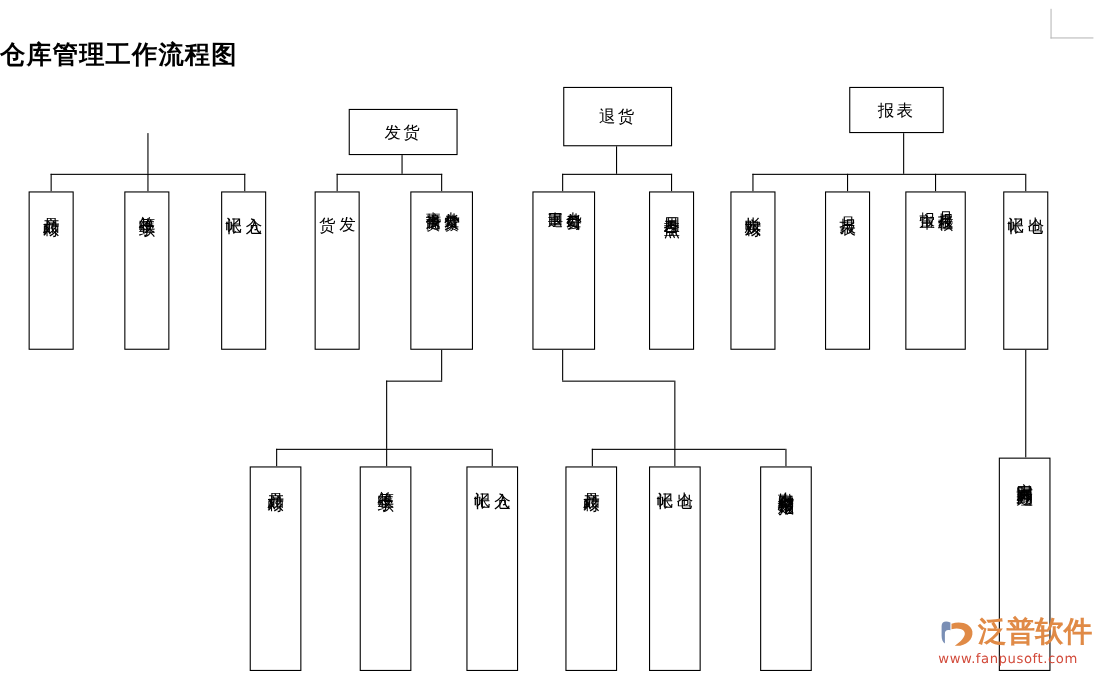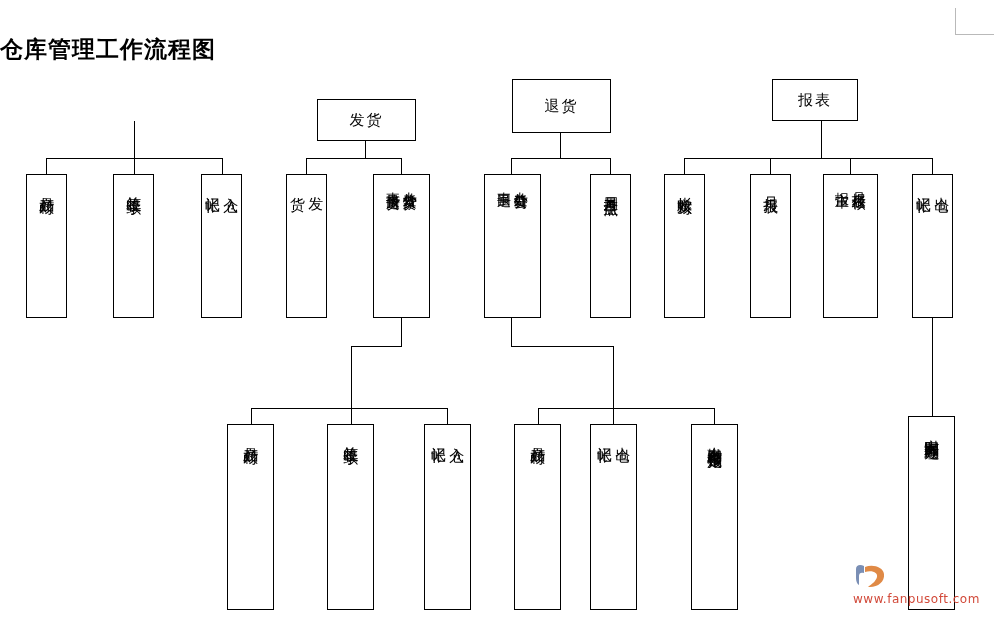--- a/index.html
+++ b/index.html
@@ -240,16 +240,17 @@
 
   <div class="node vert" style="left:908px;top:416px;width:47px;height:194px;">
     <span class="vtext">定时寄回内勤处理</span>
   </div>
 
   <div class="logo">
     <svg class="mark" viewBox="0 0 34 30">
       <path d="M3 6 C3 2, 7 1, 11 3 L11 10 C8 9, 6 10, 6 13 L6 22 C4 21, 3 18, 3 15 Z" fill="#7a8fb5"></path>
       <path d="M12 4 C20 1, 30 4, 31 11 C32 19, 24 25, 15 24 C19 21, 23 18, 24 14 C25 10, 20 7, 12 9 Z" fill="#e08a46"></path>
     </svg>
+    <div class="brand">泛普软件</div>
     <div class="url">www.fanpusoft.com</div>
   </div>
 
 </div>
 
 </body></html>

